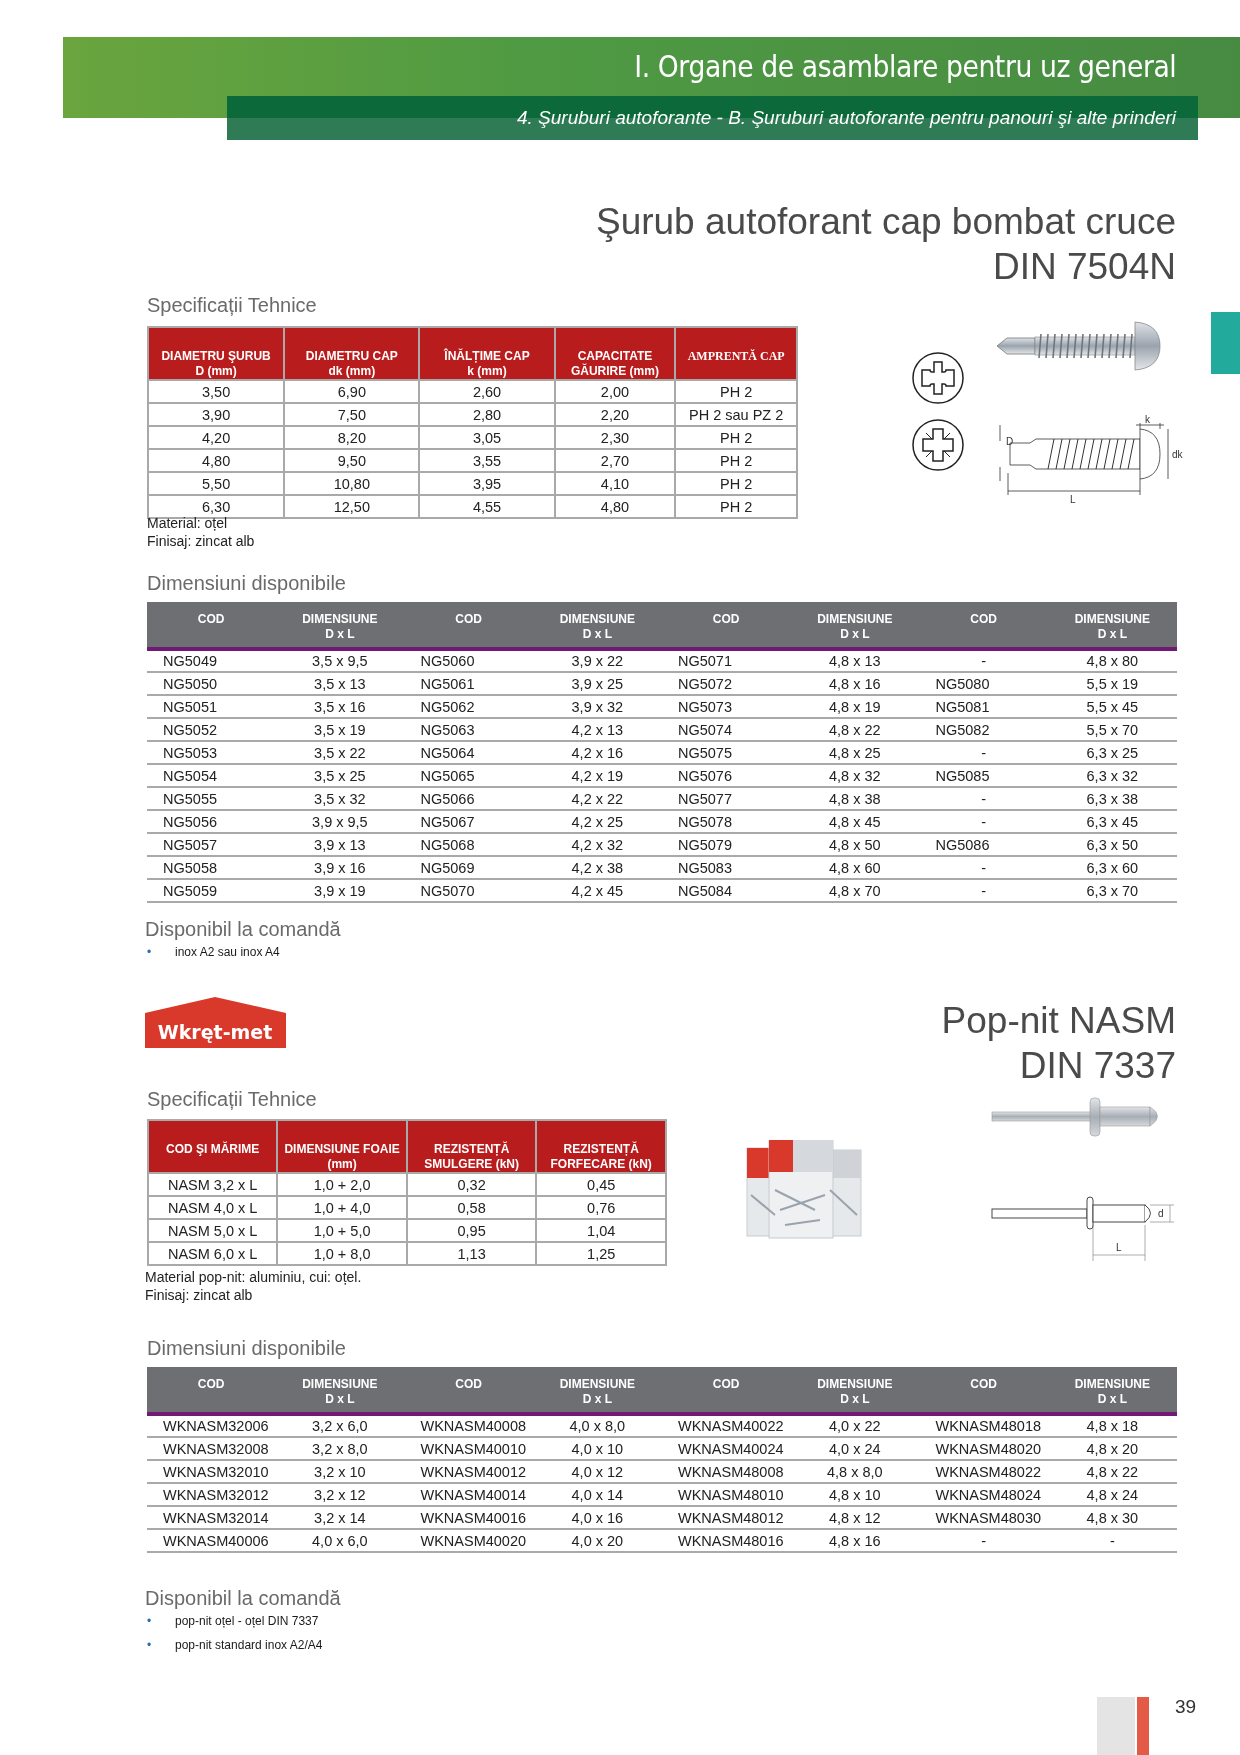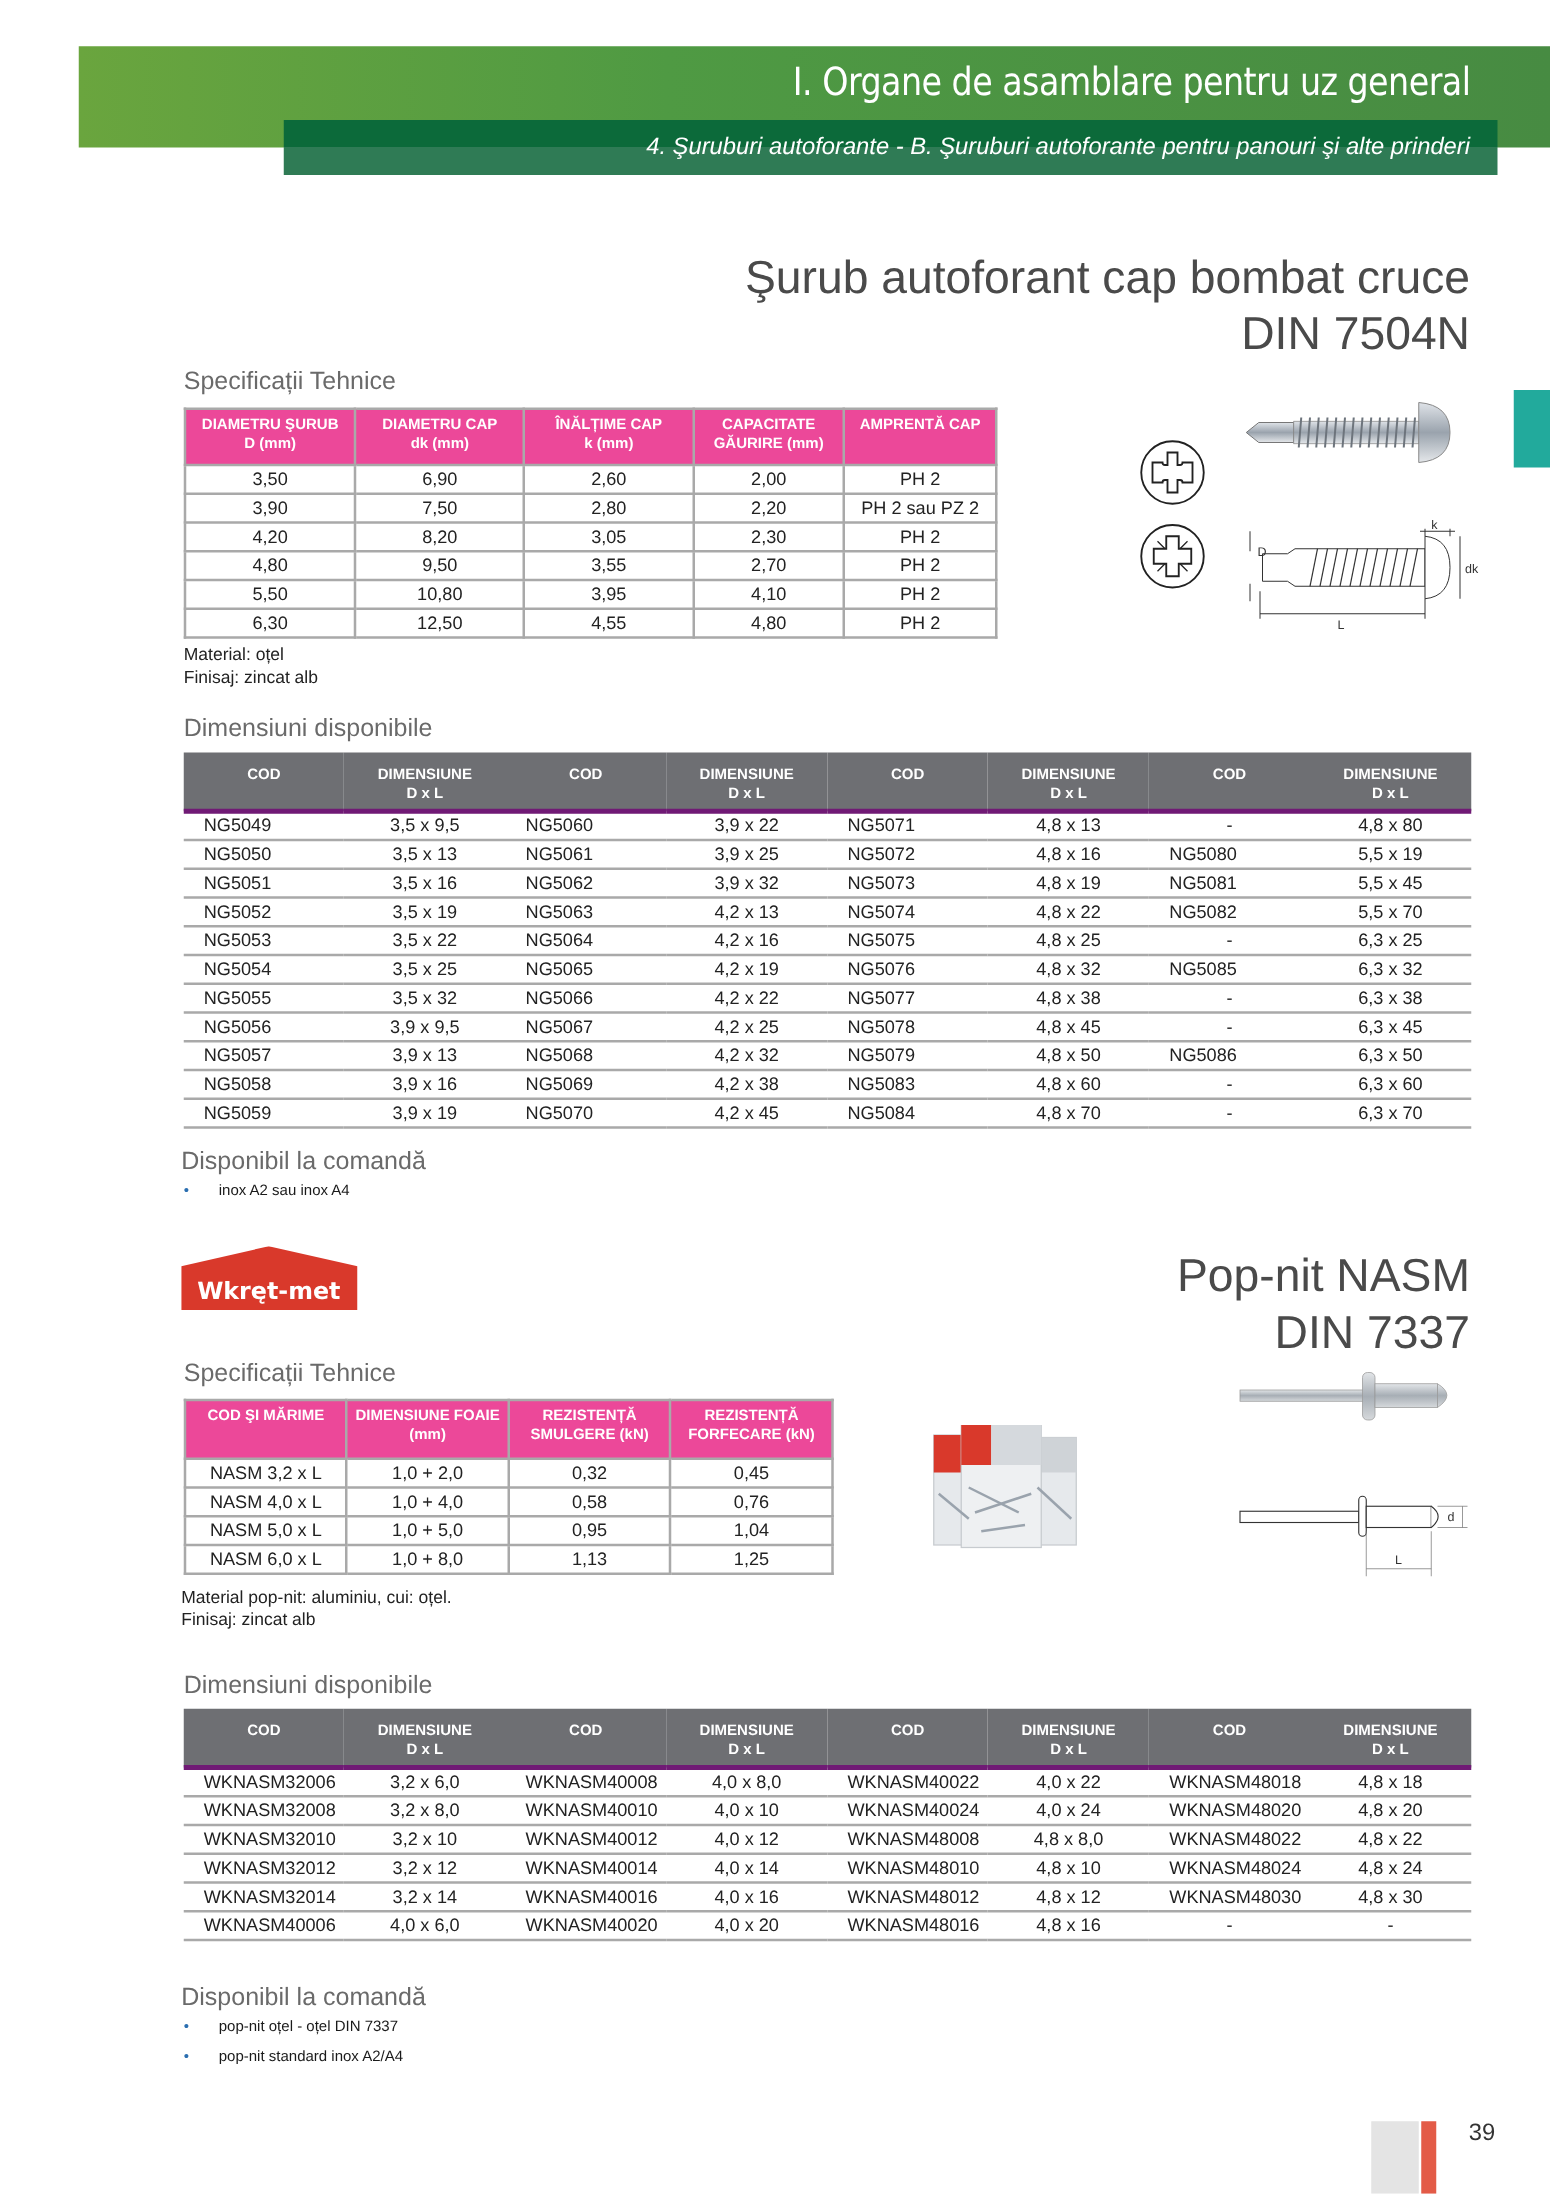--- a/index.html
+++ b/index.html
@@ -15,22 +15,22 @@
   .hdr-sub span { position: absolute; right: 22px; top: 11px; color: #fff; font-size: 19px; }
 
   .side-tab { position: absolute; left: 1211px; top: 312px; width: 29px; height: 62px; background: #22aa9c; }
 
   .prod-title { position: absolute; right: 64px; text-align: right; color: #4a4a4a; font-size: 37px; line-height: 45px; }
 
   .sec-h { position: absolute; left: 147px; color: #6a6a6a; font-size: 20px; }
   .note { position: absolute; left: 147px; font-size: 14px; line-height: 18px; color: #222; }
 
   table { border-collapse: collapse; position: absolute; }
-  .spec th { background: #ec4899; color: #fff; font-size: 12px; font-weight: bold; line-height: 15px;
-    border: 2px solid #a9a9a9; vertical-align: top; padding-top: 4px; }
+  .spec th { background: #b91c1c; color: #fff; font-size: 12px; font-weight: bold; line-height: 15px;
+    border: 2px solid #a9a9a9; vertical-align: top; padding-top: 21px; }
   .spec td { font-size: 14.5px; text-align: center; border: 2px solid #a9a9a9; height: 23px; color: #222; }
 
   .dims th { background: #6e6f73; color: #fff; font-size: 12px; font-weight: bold; line-height: 15px;
     vertical-align: top; padding-top: 10px; border-bottom: 4px solid #701a75; }
   .dims td { font-size: 14.5px; text-align: center; height: 23px; border-bottom: 2px solid #a9a9a9; color: #222; }
   .dims td.code { text-align: left; padding-left: 16px; }
 
   .bullet { position: absolute; left: 147px; font-size: 12px; color: #1a1a1a; }
   .bullet .dot { color: #2a6eb0; display: inline-block; width: 28px; }
 
@@ -69,21 +69,21 @@
           <div>dk (mm)</div>
         </th>
         <th style="width: 130px;">
           <div>ÎNĂLȚIME CAP</div>
           <div>k (mm)</div>
         </th>
         <th style="width: 116px; margin-top: 20px;">
           <div>CAPACITATE</div>
           <div>GĂURIRE (mm)</div>
         </th>
-        <th style="width: 117px;">
+        <th style="width: 117px; font-family: Liberation Serif, serif;">
           <div>AMPRENTĂ CAP</div>
           <div></div>
         </th>
       </tr>
     </thead>
   <tbody id="spec1-body">
       <tr>
         <td>3,50</td>
         <td>6,90</td>
         <td>2,60</td>

